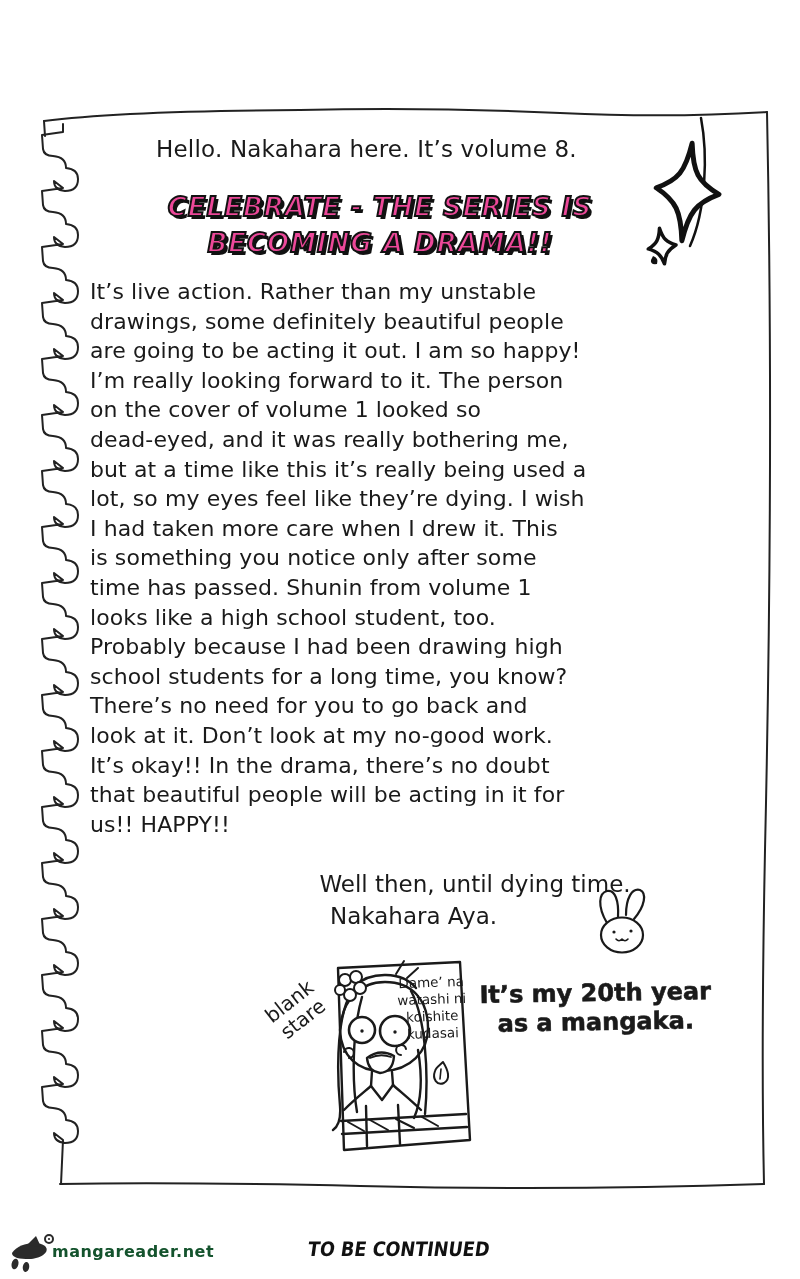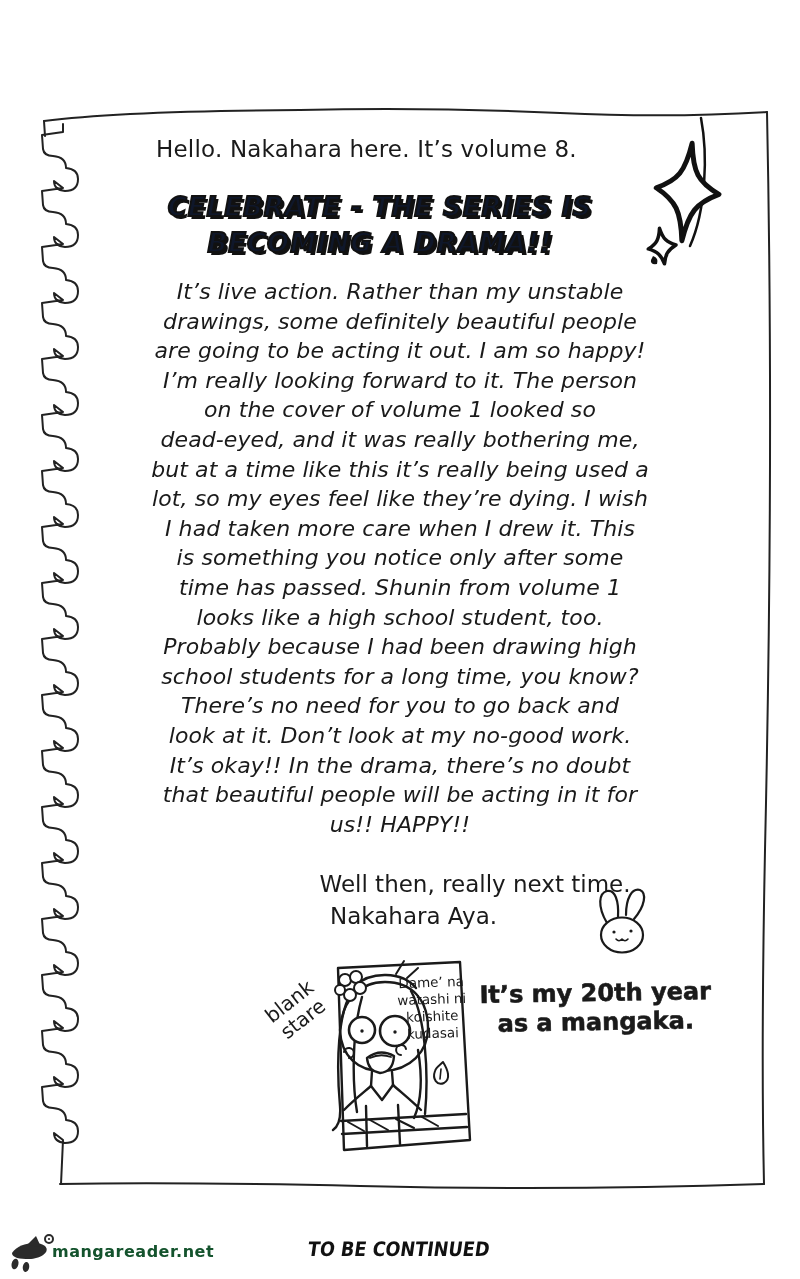--- a/index.html
+++ b/index.html
@@ -27,31 +27,30 @@
     letter-spacing: 0.2px;
   }
   .headline {
     left: 100px; top: 189px; width: 560px;
     text-align: center;
     font-size: 26px;
     line-height: 36px;
     font-weight: 900;
     font-style: italic;
     letter-spacing: 1px;
-    color: #0f172a;
+    color: #ec4899;
     -webkit-text-stroke: 2px #111111;
     text-shadow: 3px 3px 0 #111111;
   }
   .body-text {
     left: 90px; top: 277px; width: 620px;
-    text-align: center;
+    text-align: left;
     font-size: 22px;
     line-height: 29.6px;
     letter-spacing: 0.1px;
-    font-style: italic;
   }
   .closing {
     left: 270px; top: 871px; width: 410px;
     text-align: center;
     font-size: 23px;
   }
   .signature {
     left: 330px; top: 903px; width: 330px;
     text-align: left;
     font-size: 23px;
@@ -207,21 +206,21 @@
 time has passed. Shunin from volume 1
 looks like a high school student, too.
 Probably because I had been drawing high
 school students for a long time, you know?
 There’s no need for you to go back and
 look at it. Don’t look at my no-good work.
 It’s okay!! In the drama, there’s no doubt
 that beautiful people will be acting in it for
 us!! HAPPY!!</div>
 
-  <div class="txt closing">Well then, really next time.</div>
+  <div class="txt closing">Well then, until dying time.</div>
 
   <div class="txt signature">Nakahara Aya.</div>
 
   <div class="txt blank-stare multiline">blank
 stare</div>
 
   <div class="txt cover-title multiline">Dame’ na
 watashi ni
 koishite
 kudasai</div>

